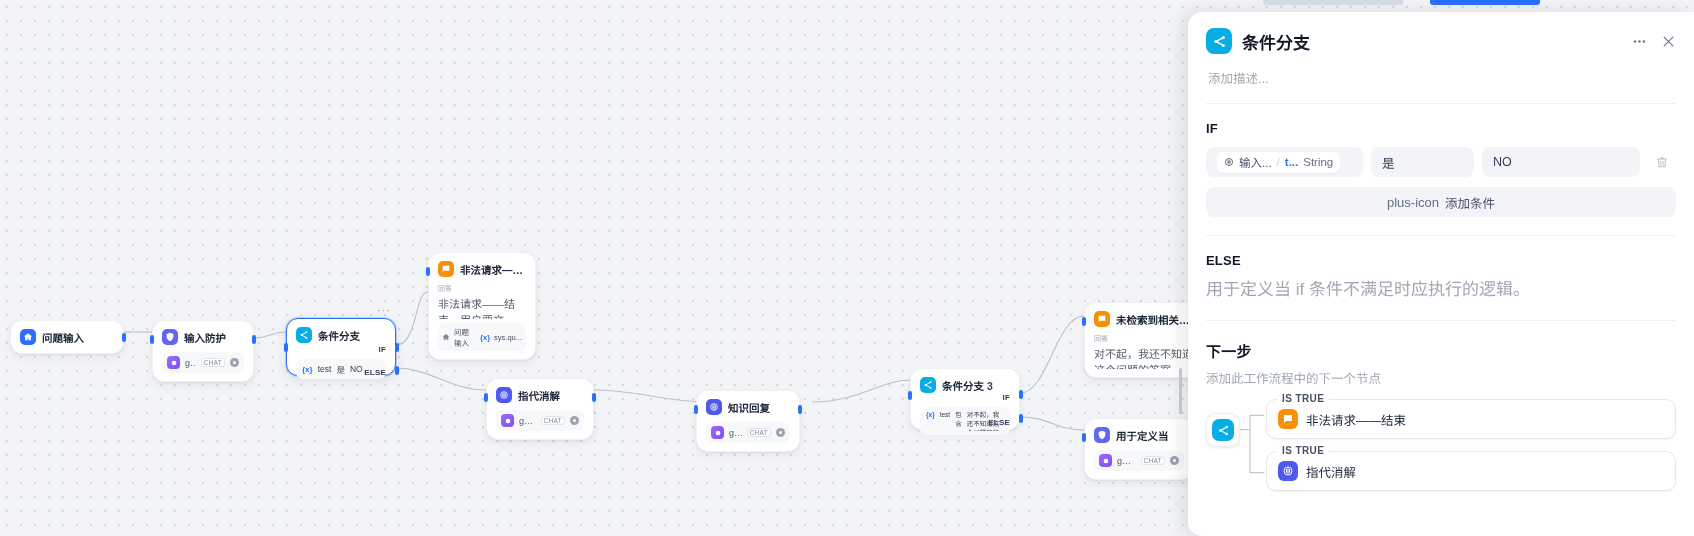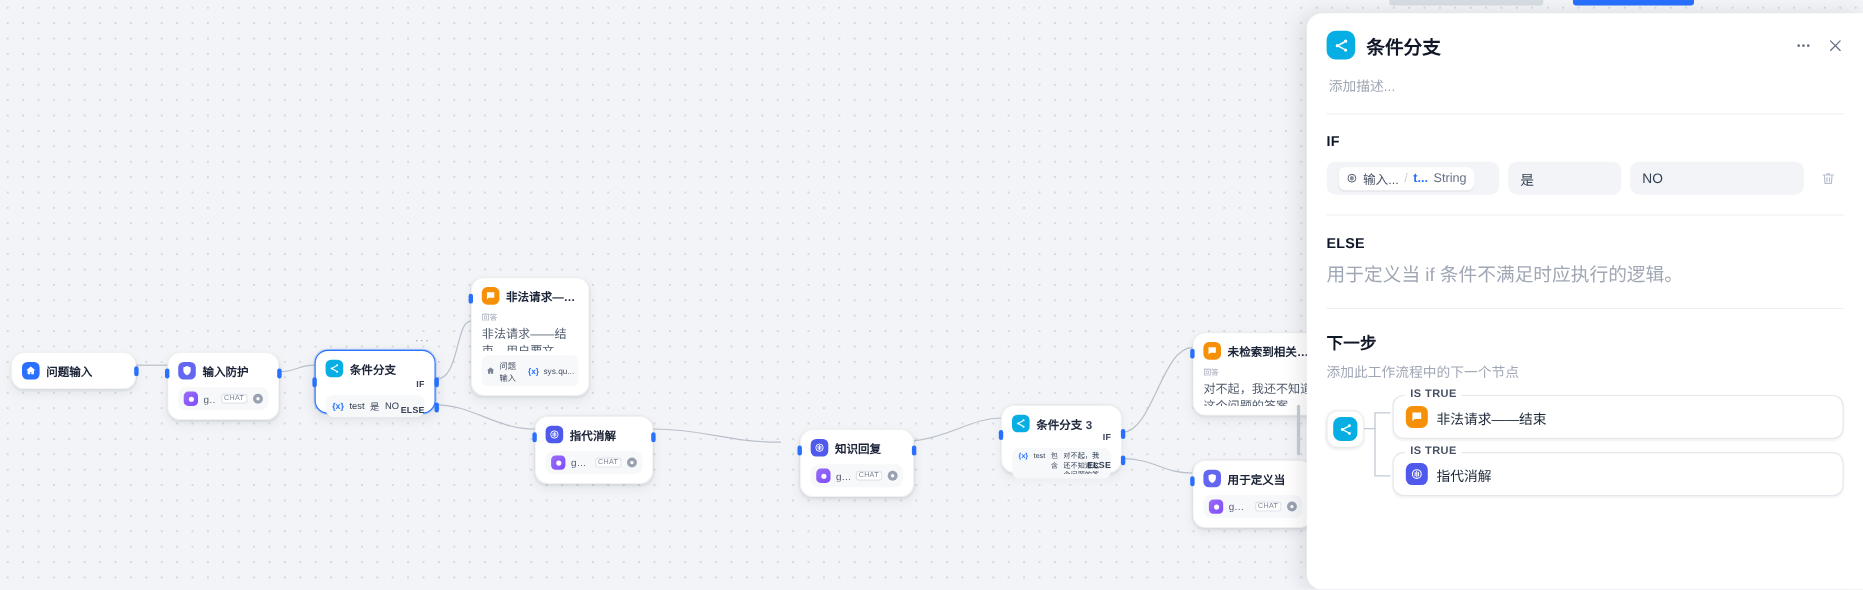--- a/index.html
+++ b/index.html
@@ -355,21 +355,21 @@
             </svg>
         </span>
         <span class="model-name">gpt-4-turbo-202...</span>
         <span class="model-tag">CHAT</span>
         <span class="model-dot"></span>
       </div>
       <span class="port" style="left:-3px; top:14px;"></span>
       <span class="port" style="right:-3px; top:14px;"></span>
     </div>
 
-    <div class="node" style="left:727px; top:390px; width:104px;">
+    <div class="node" style="left:696px; top:390px; width:104px;">
       <div class="node-head">
         <span class="nicon indigo">
           <svg viewBox="0 0 24 24" fill="none" stroke="currentColor" stroke-width="2">
               <circle cx="12" cy="12" r="8"></circle>
               <path d="M12 7v10M9 9v6M15 9v6" stroke-linecap="round"></path>
             </svg>
         </span>
         <span class="node-title">知识回复</span>
       </div>
       <div class="model-box">
@@ -504,20 +504,24 @@
         </div>
         <div class="field op">是</div>
         <div class="field val">NO</div>
         <span class="trash">
           <svg viewBox="0 0 24 24" fill="none" stroke="currentColor" stroke-width="1.8" stroke-linecap="round">
             <path d="M4 7h16M10 7V5h4v2M6 7l1 13h10l1-13M10 11v6M14 11v6"></path>
           </svg>
         </span>
       </div>
 
+      <div class="add-cond">
+        <span class="plus">plus-icon</span>
+        <span>添加条件</span>
+      </div>
 
       <div class="divider" style="margin-top:18px;"></div>
 
       <div class="sec-title">ELSE</div>
       <div class="else-desc">用于定义当 if 条件不满足时应执行的逻辑。</div>
 
       <div class="divider" style="margin-top:20px;"></div>
 
       <div class="next-sec">
         <div class="sec-title next-title">下一步</div>

